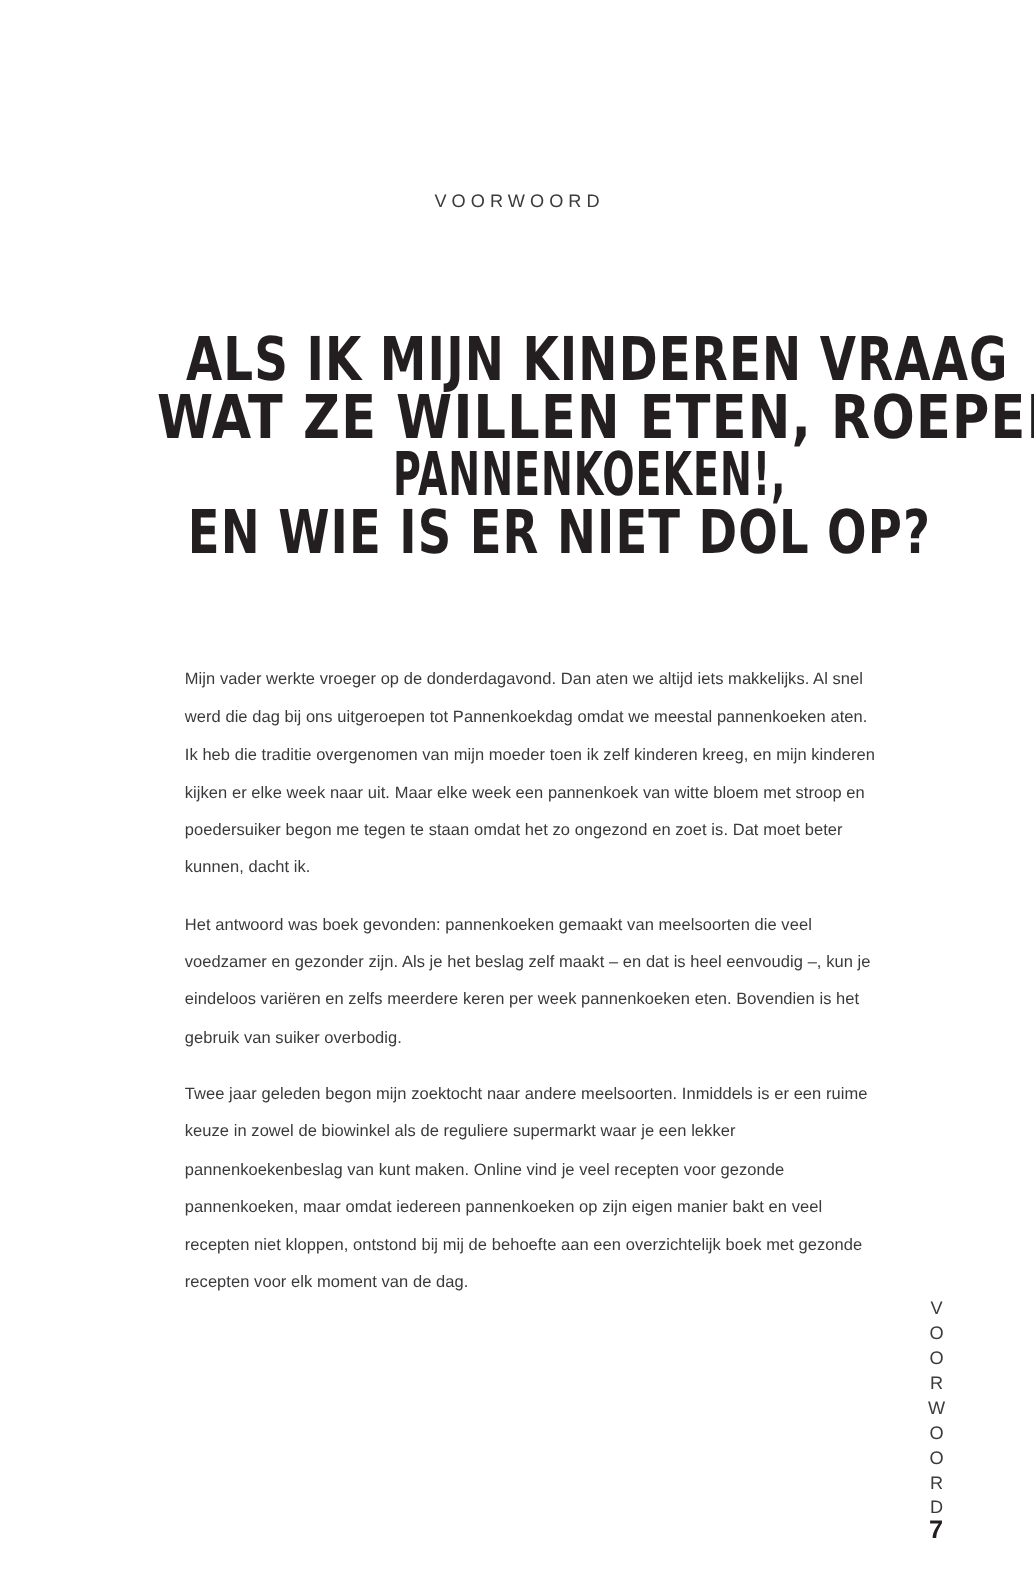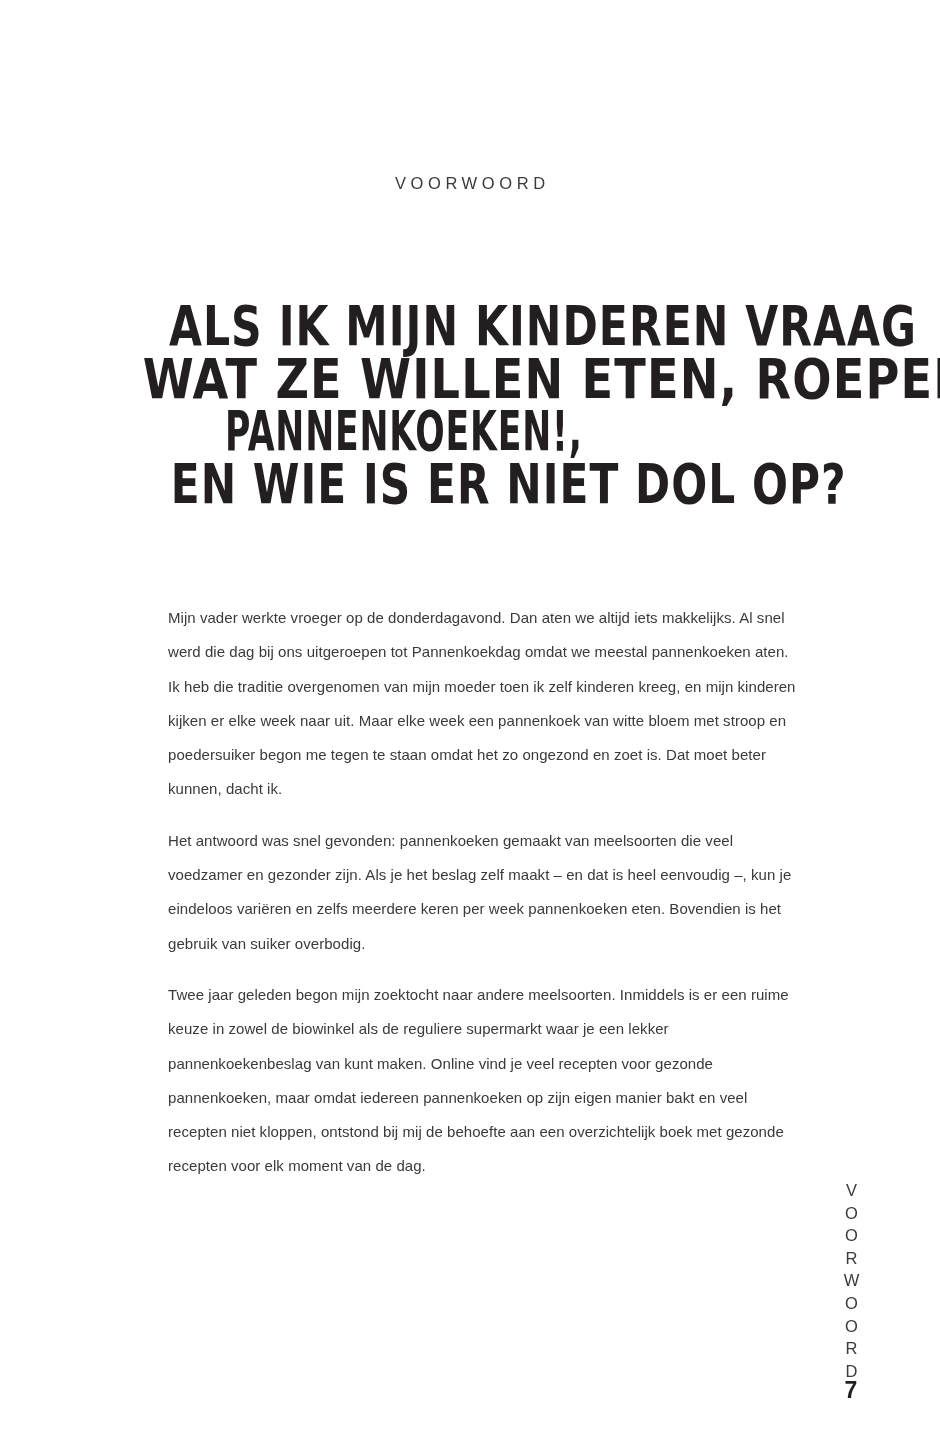--- a/index.html
+++ b/index.html
@@ -36,21 +36,21 @@
     font-weight: 400;
     text-indent: 4.6px;
   }
 
   
   .headline {
     position: absolute;
     top: 258px;
     left: 120px;
     width: 700px;
-    text-align: left;
+    text-align: right;
     color: #231f20;
   }
   .headline .hl-line {
     display: block;
     font-family: "DejaVu Sans Condensed", "Liberation Sans Narrow", "Liberation Sans", sans-serif;
     font-weight: 700;
     font-stretch: ultra-condensed;
     text-transform: uppercase;
     white-space: nowrap;
     line-height: 0.92;
@@ -137,21 +137,21 @@
 
   <div class="headline">
     <span class="hl-line hl-1">ALS IK MIJN KINDEREN VRAAG</span>
     <span class="hl-line hl-2">WAT ZE WILLEN ETEN, ROEPEN ZE:</span>
     <span class="hl-line hl-3">PANNENKOEKEN!,</span>
     <span class="hl-line hl-4">EN WIE IS ER NIET DOL OP?</span>
   </div>
 
   <div class="body-copy">
     <p>Mijn vader werkte vroeger op de donderdagavond. Dan aten we altijd iets makkelijks. Al snel werd die dag bij ons uitgeroepen tot Pannenkoekdag omdat we meestal pannenkoeken aten. Ik heb die traditie overgenomen van mijn moeder toen ik zelf kinderen kreeg, en mijn kinderen kijken er elke week naar uit. Maar elke week een pannenkoek van witte bloem met stroop en poedersuiker begon me tegen te staan omdat het zo ongezond en zoet is. Dat moet beter kunnen, dacht ik.</p>
-    <p>Het antwoord was snel gevonden: pannenkoeken gemaakt van meelsoorten die veel voedzamer en gezonder zijn. Als je het beslag zelf maakt – en dat is heel eenvoudig –, kun je eindeloos variëren en zelfs meerdere keren per week pannenkoeken eten. Bovendien is het gebruik van suiker overbodig.</p>
+    <p>Het antwoord was boek gevonden: pannenkoeken gemaakt van meelsoorten die veel voedzamer en gezonder zijn. Als je het beslag zelf maakt – en dat is heel eenvoudig –, kun je eindeloos variëren en zelfs meerdere keren per week pannenkoeken eten. Bovendien is het gebruik van suiker overbodig.</p>
     <p>Twee jaar geleden begon mijn zoektocht naar andere meelsoorten. Inmiddels is er een ruime keuze in zowel de biowinkel als de reguliere supermarkt waar je een lekker pannenkoekenbeslag van kunt maken. Online vind je veel recepten voor gezonde pannenkoeken, maar omdat iedereen pannenkoeken op zijn eigen manier bakt en veel recepten niet kloppen, ontstond bij mij de behoefte aan een overzichtelijk boek met gezonde recepten voor elk moment van de dag.</p>
   </div>
 
   <div class="side-tab">
     <span>VOORWOORD</span>
   </div>
 
   <div class="folio">7</div>
 
 </div>

